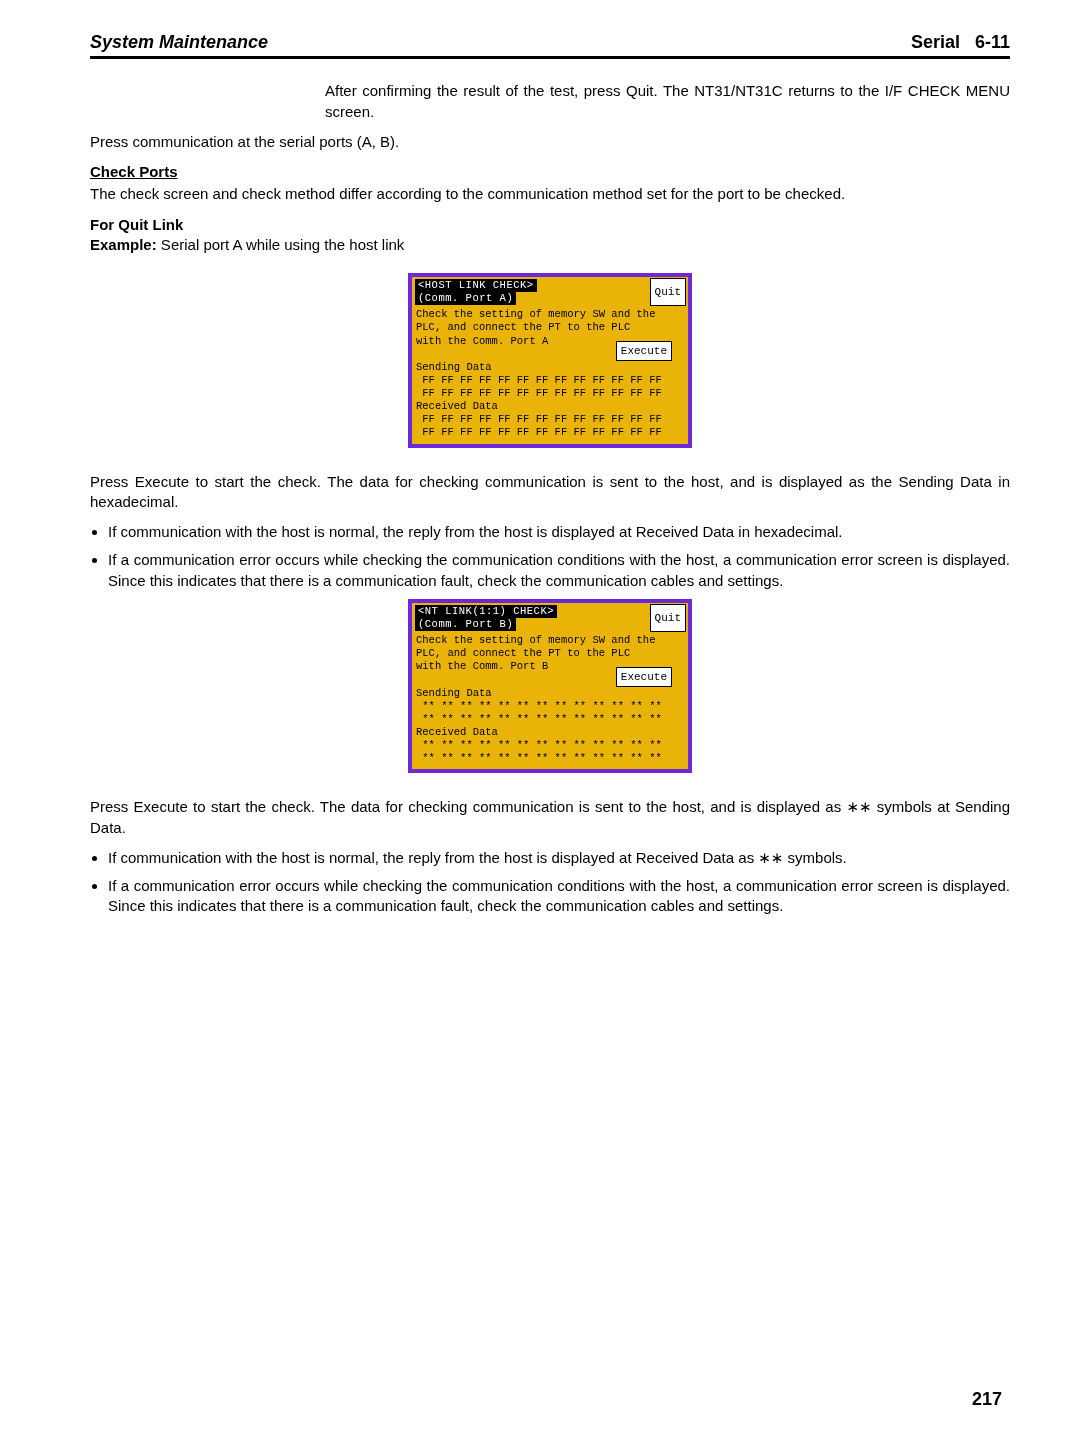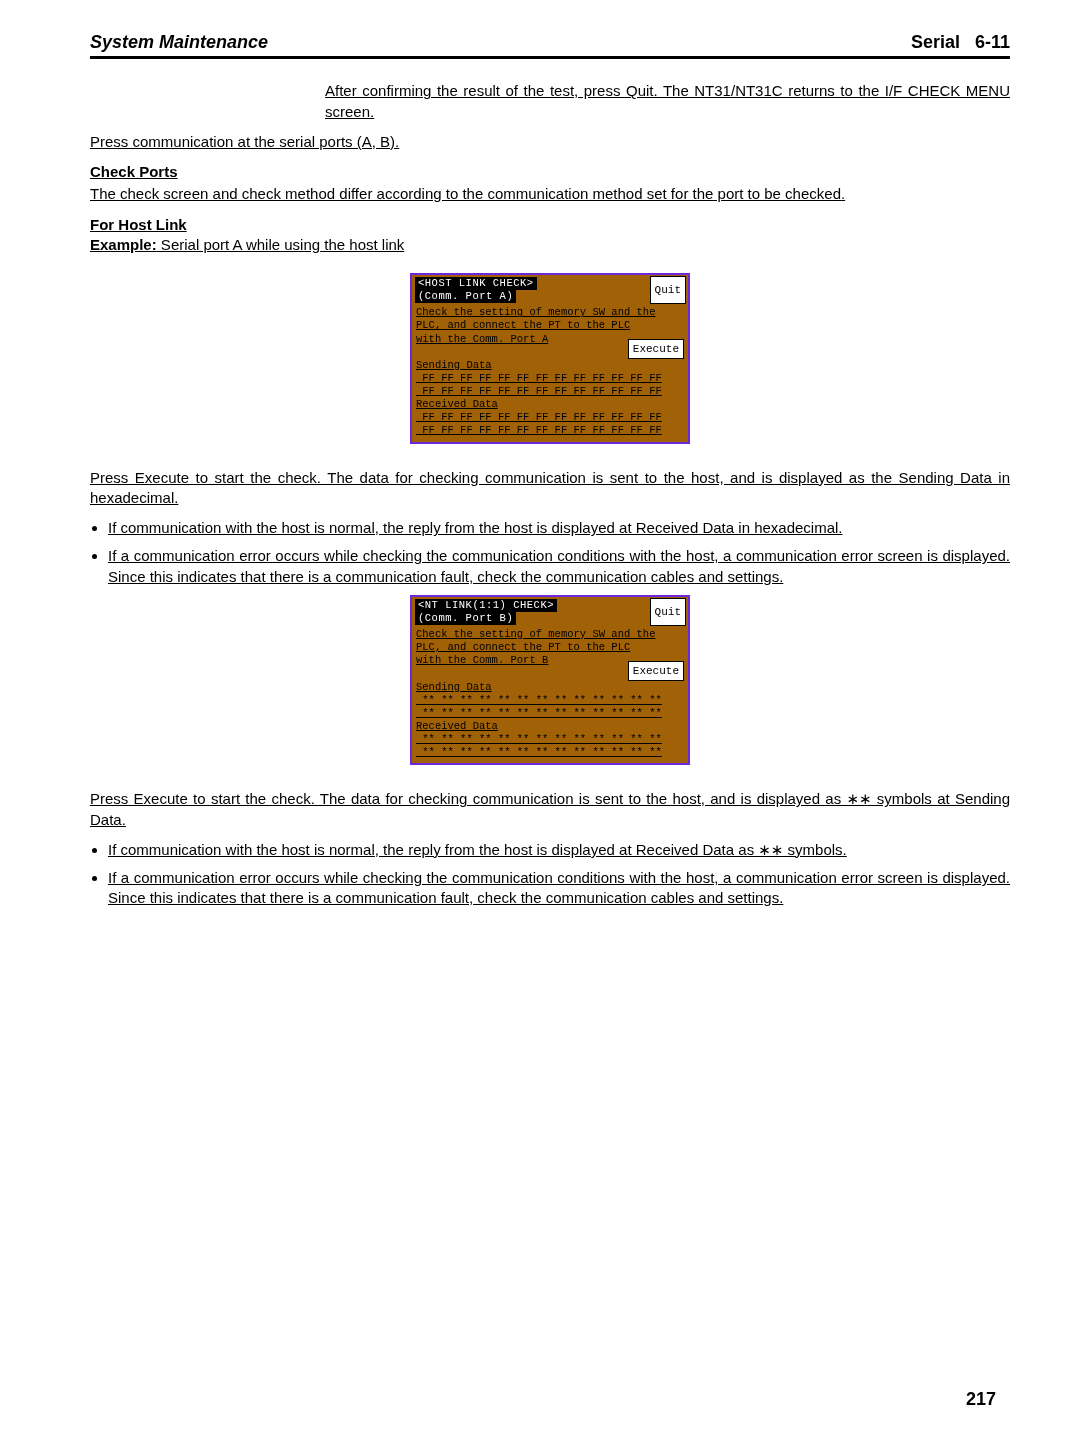--- a/index.html
+++ b/index.html
@@ -35,21 +35,20 @@
   .header-right {
     font-size: 18px;
   }
   .header-right .sec-label { font-weight: bold; }
   .header-right .sec-num { font-weight: bold; }
 
   .columns {
     display: flex;
     align-items: flex-end;
     gap: 20px;
-    text-decoration: underline;
   }
   .left-col {
     width: 215px;
     flex: 0 0 215px;
   }
   .right-col {
     flex: 1;
   }
   .side-heading {
     font-weight: bold;
@@ -79,27 +78,27 @@
     text-align: justify;
     margin-bottom: 8px;
   }
   .screen-wrap {
     display: flex;
     justify-content: center;
     margin: 6px 0 24px 0;
   }
   .screen {
     width: 276px;
-    border: 2px solid #6d28d9;
+    border: 4px solid #6d28d9;
     font-family: "Courier New", monospace;
     font-size: 10.5px;
     line-height: 1.25;
     color: #000;
     position: relative;
-    background: #a16207;
+    background: #eab308;
   }
   .screen-head {
     position: relative;
     padding: 2px 3px 1px 3px;
   }
   .title-chip {
     display: inline-block;
     background: #000;
     color: #fff;
     padding: 0 3px;
@@ -107,29 +106,29 @@
     font-size: 10.5px;
   }
   .btn {
     position: absolute;
     border: 1px solid #000;
     padding: 0 4px;
     font-size: 11px;
     background: #fff;
   }
   .btn-quit { top: 1px; right: 2px; height: 26px; line-height: 26px; }
-  .btn-exec { top: 64px; right: 4px; height: 18px; line-height: 18px; font-size: 11px; }
+  .btn-exec { top: 64px; right: 16px; height: 18px; line-height: 18px; font-size: 11px; }
   .screen-body {
     padding: 2px 4px 4px 4px;
     white-space: pre;
   }
   .page-number {
     position: absolute;
     bottom: 24px;
-    right: 84px;
+    right: 78px;
     font-weight: bold;
     font-size: 18px;
   }
 </style>
 </head>
 <body>
 
 <div class="page">
 
   <div class="header">
@@ -148,21 +147,21 @@
     </div>
   </div>
 
   <div class="columns">
     <div class="right-col">
       <p>Press communication at the serial ports (A, B).</p>
 
       <div class="subhead">Check Ports</div>
       <p>The check screen and check method differ according to the communication method set for the port to be checked.</p>
 
-      <div class="subhead-plain">For Host Link</div>
+      <div class="subhead-plain">For Quit Link</div>
       <p class="example-line">
         <b>Example:</b><span> Serial port A while using the host link</span>
       </p>
 
       <div class="screen-wrap">
         <div class="screen">
           <div class="screen-head">
             <span class="title-chip">&lt;HOST LINK CHECK&gt;</span><br>
             <span class="title-chip">(Comm. Port A)</span>
             <div class="btn btn-quit">Quit</div>

